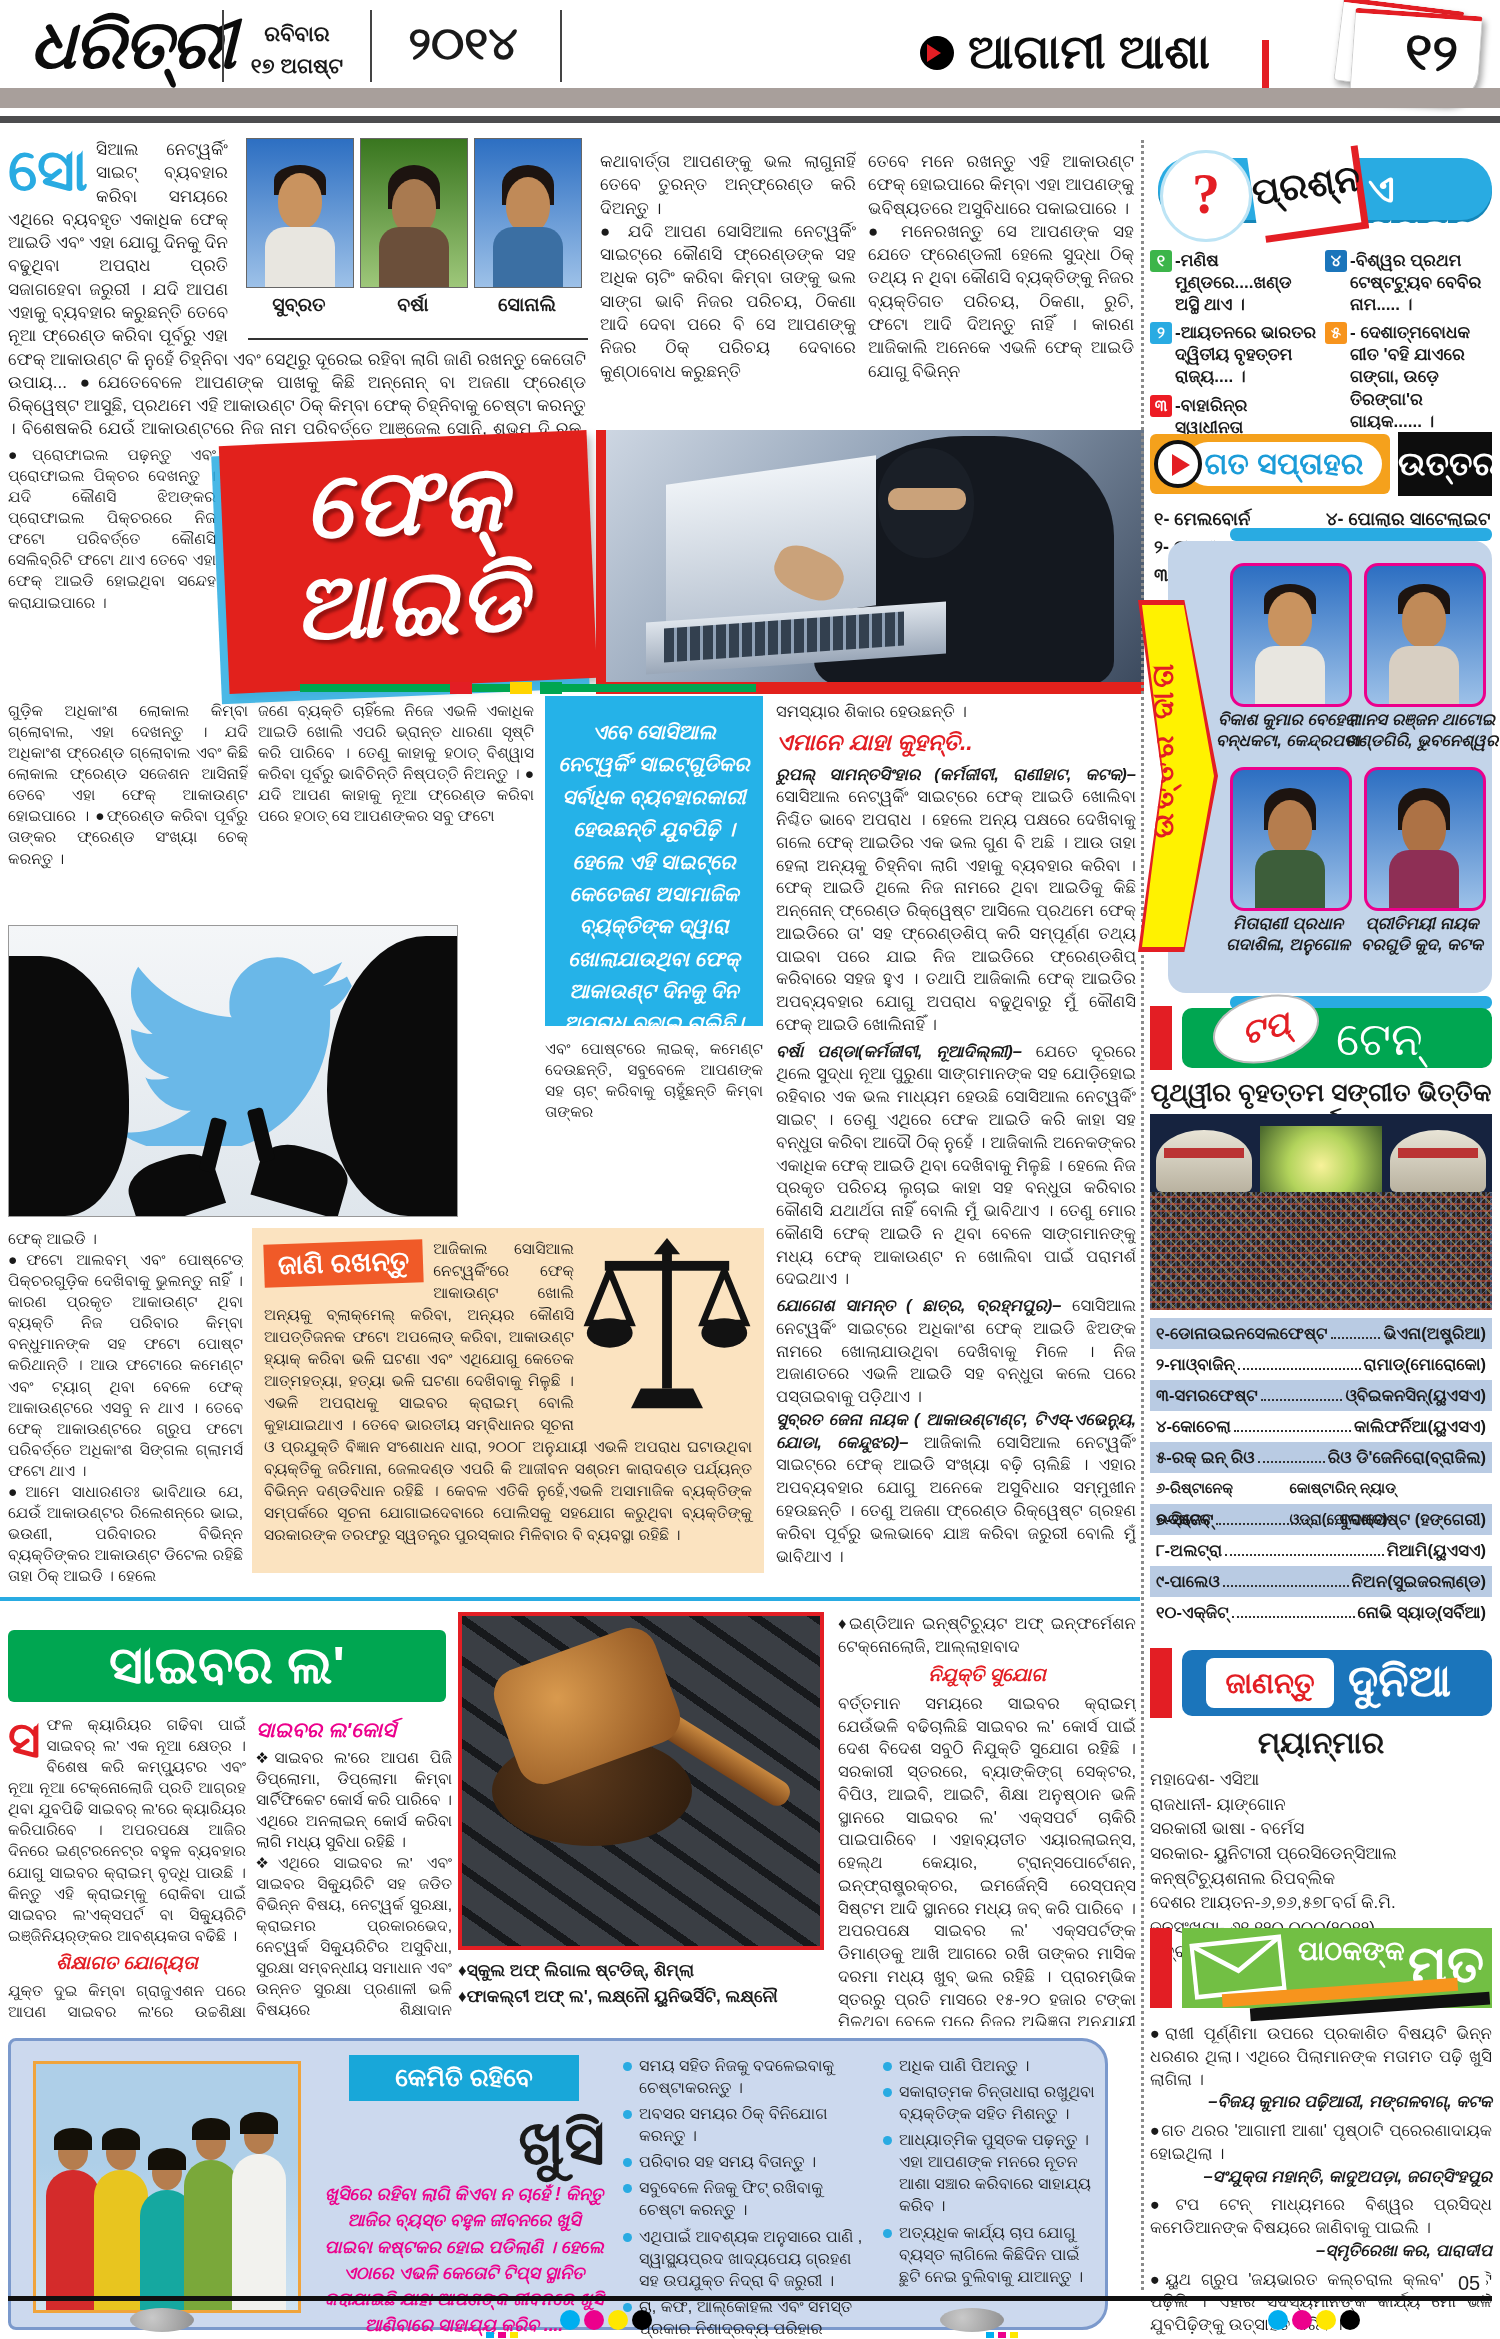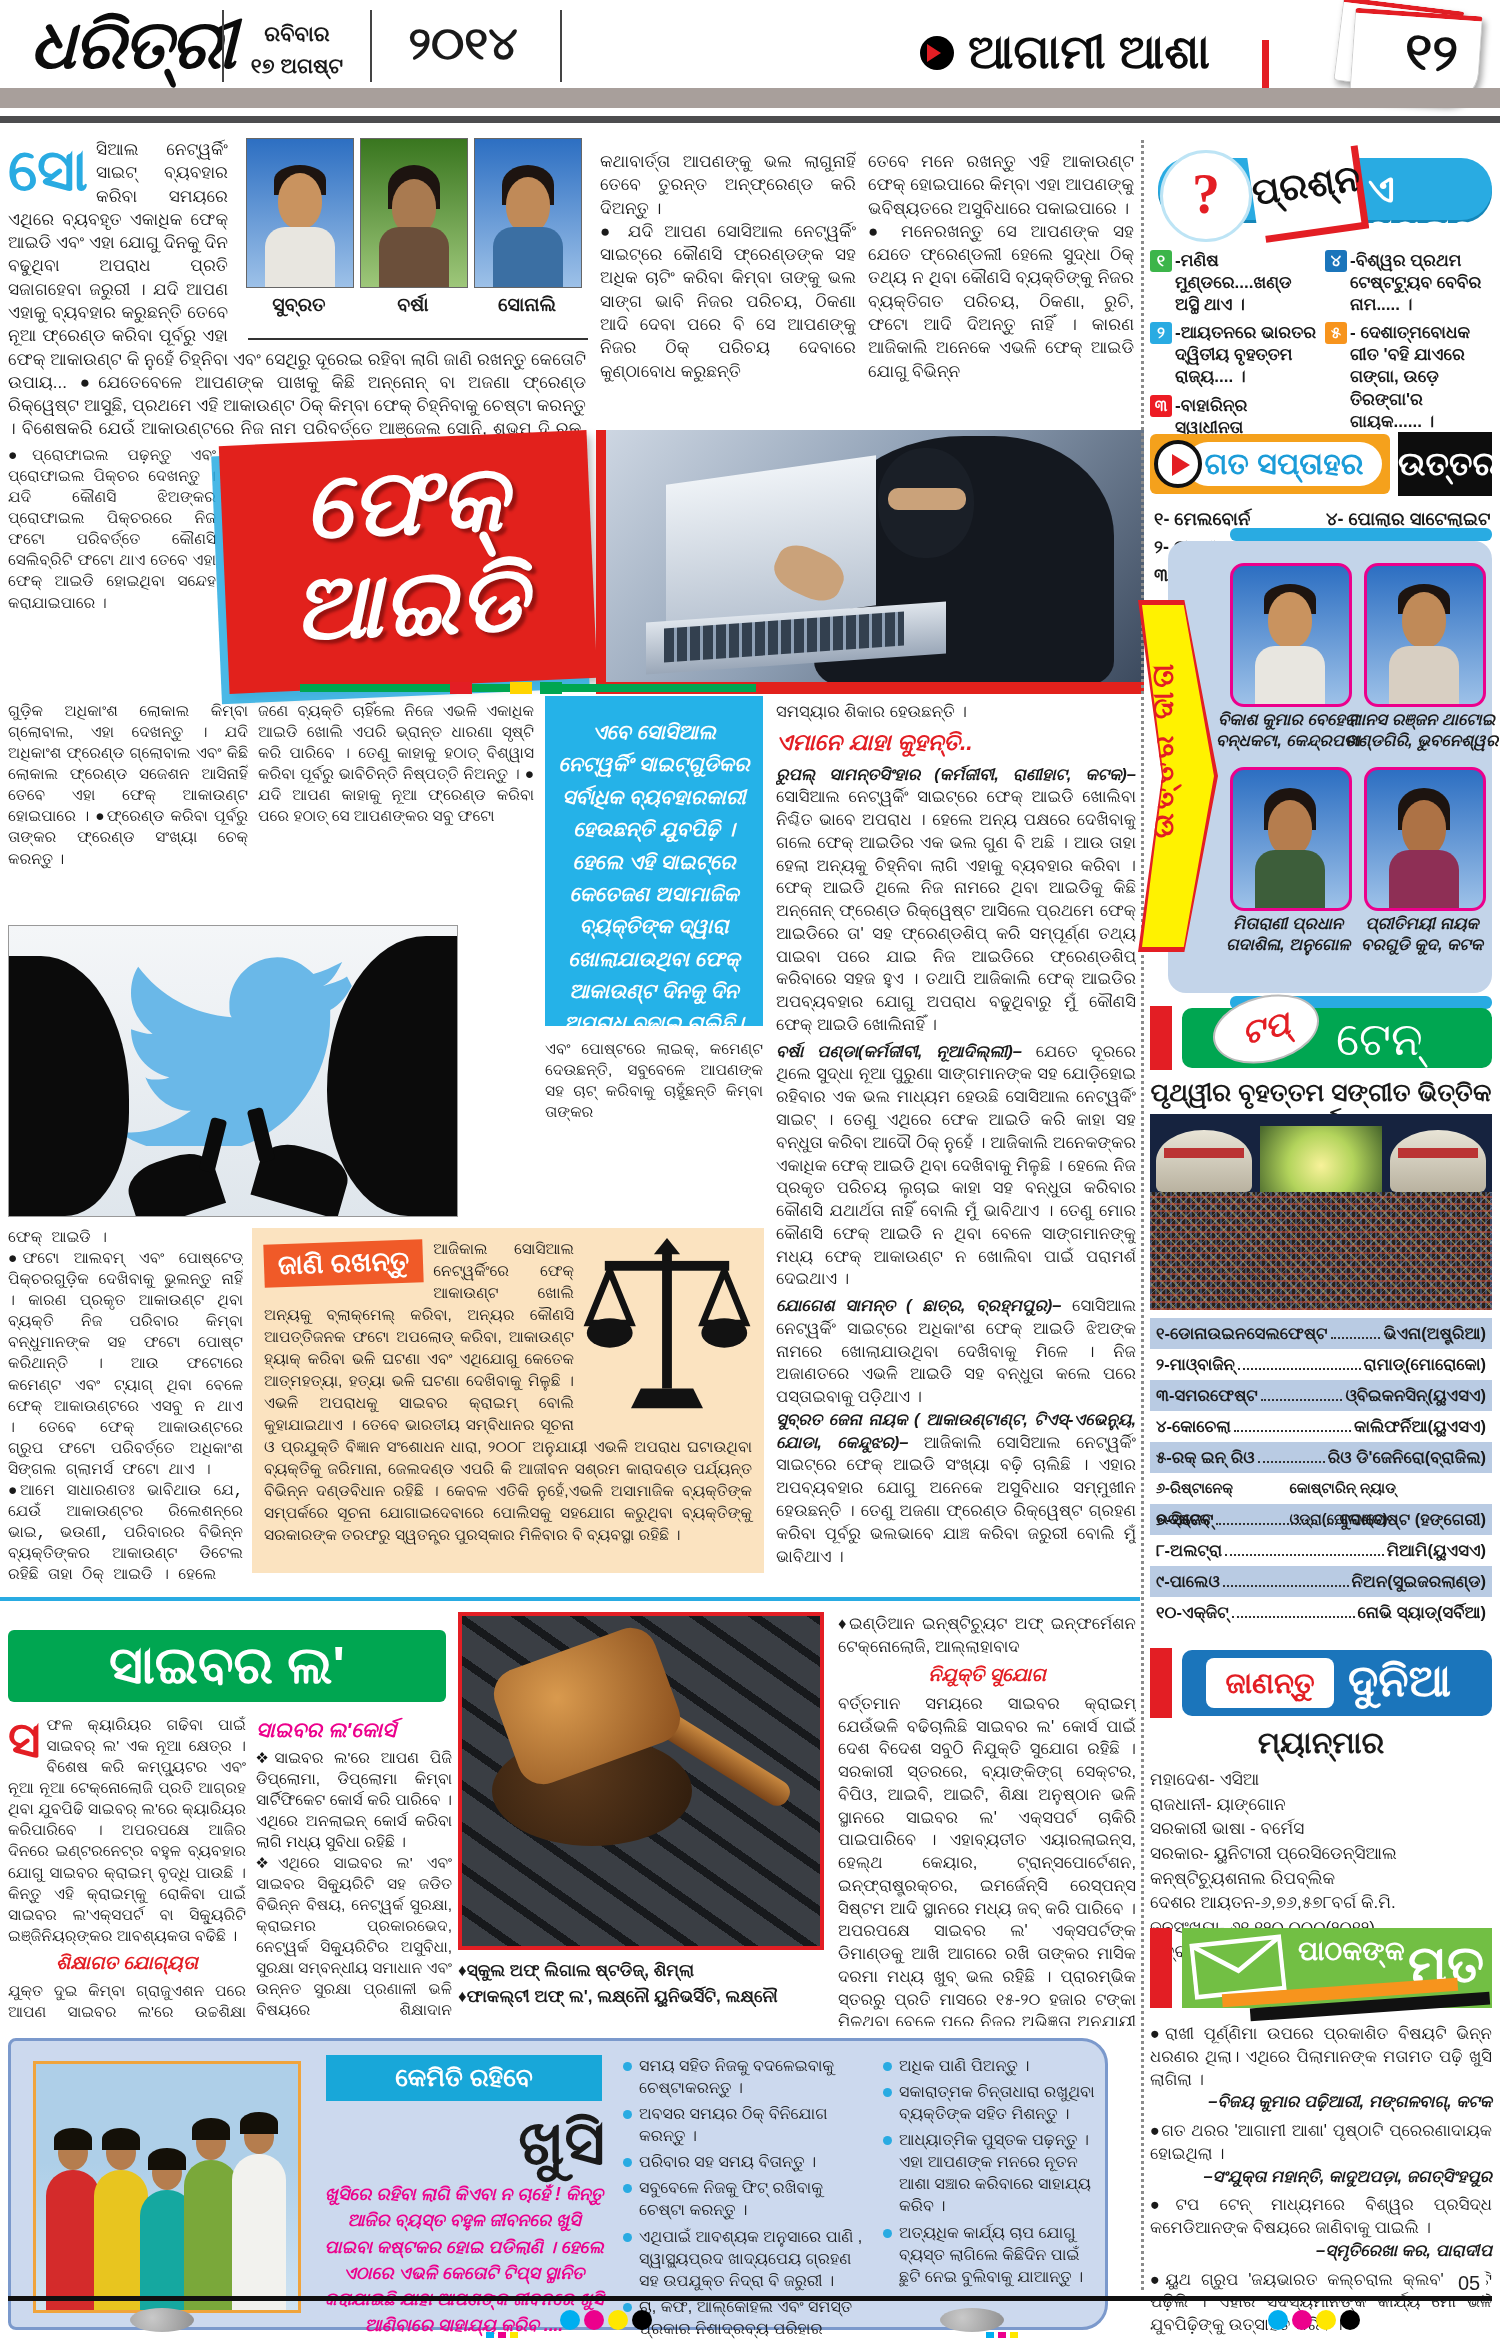--- a/index.html
+++ b/index.html
@@ -75,21 +75,21 @@
 
   
   .twimg{left:8px;top:925px;width:448px;height:290px;background:linear-gradient(#f4f6f8,#dfe6ec);border:1px solid #999;overflow:hidden;}
   .tw-bird{position:absolute;left:110px;top:20px;width:240px;height:200px;}
   .sil-left{position:absolute;left:-40px;top:30px;width:160px;height:260px;border-radius:0 55% 40% 0;background:#0b0b0b;}
   .sil-right{position:absolute;right:-50px;top:10px;width:180px;height:280px;border-radius:55% 0 0 45%;background:#0b0b0b;}
   .phone{position:absolute;width:16px;height:54px;background:#0b0b0b;border-radius:4px;}
   .arm{position:absolute;width:90px;height:60px;background:#0b0b0b;border-radius:40% 40% 0 0;}
 
   
-  .band7L{left:8px;top:1228px;width:235px;height:362px;overflow:hidden;font-family:Liberation Mono, monospace;}
+  .band7L{left:8px;top:1228px;width:235px;height:362px;overflow:hidden;}
   .knowbox{left:252px;top:1228px;width:512px;height:345px;background:#fbe3c0;box-sizing:border-box;padding:10px 12px;overflow:hidden;}
   .knowlabel{float:left;background:#f05a28;color:#fff;font-weight:900;font-size:27px;padding:6px 14px;transform:rotate(-2deg);margin:4px 10px 4px 0;}
   .scales{float:right;width:170px;height:180px;margin:0 0 4px 8px;}
   .knowtxt{font-size:15.5px;line-height:1.42;}
 
   .cyanrule{left:0;top:1597px;width:1140px;height:4px;background:#29abe2;}
 
   
   .cl-header{left:8px;top:1630px;width:438px;height:72px;background:#00a651;border-radius:6px;color:#fff;font-weight:900;font-size:52px;text-align:center;line-height:70px;}
   .cl-col1{left:8px;top:1714px;width:238px;height:306px;overflow:hidden;}
@@ -106,21 +106,21 @@
   .cl-col3{left:838px;top:1612px;width:298px;height:414px;overflow:hidden;font-size:16.5px;line-height:1.38;}
   .dmnd{color:#ec008c;}
 
   
   .khusi{left:8px;top:2038px;width:1100px;height:292px;background:#ccd9ee;border:3px solid #7b99cc;border-radius:8px 26px 26px 8px;box-sizing:border-box;}
   .kh-photo{position:absolute;left:22px;top:20px;width:262px;height:246px;border:3px solid #f0a43c;background:linear-gradient(#aecfe8 0 40%,#cfe3f2);overflow:hidden;}
   .person{position:absolute;bottom:0;width:54px;height:140px;border-radius:26px 26px 0 0;}
   .person:before{content:"";position:absolute;left:12px;top:-34px;width:30px;height:34px;border-radius:50%;background:#b57d4e;}
   .person:after{content:"";position:absolute;left:8px;top:-42px;width:38px;height:22px;border-radius:50% 50% 0 0;background:#141008;}
   .kh-head{position:absolute;left:312px;top:14px;width:282px;}
-  .kh-label{background:#18a7d9;color:#fff;font-weight:bold;font-size:25px;text-align:center;padding:8px 0;width:276px;margin:0 auto;}
+  .kh-label{background:#18a7d9;color:#fff;font-weight:bold;font-size:25px;text-align:center;padding:8px 0;width:230px;margin:0 auto;}
   .kh-big{font-size:62px;font-weight:900;text-align:right;padding:6px 0 2px;}
   .kh-intro{color:#ec008c;font-style:italic;font-weight:bold;font-size:17.5px;line-height:1.5;text-align:center;}
   .kh-col{position:absolute;top:14px;font-size:16px;line-height:1.38;}
   .kh-col ul{margin:0;padding:0;list-style:none;}
   .kh-col li{padding-left:16px;position:relative;margin-bottom:4px;}
   .kh-col li:before{content:"";position:absolute;left:0;top:7px;width:9px;height:9px;border-radius:50%;background:#29abe2;}
   .kh-c1{left:612px;width:246px;}
   .kh-c2{left:872px;width:216px;}
 
   

